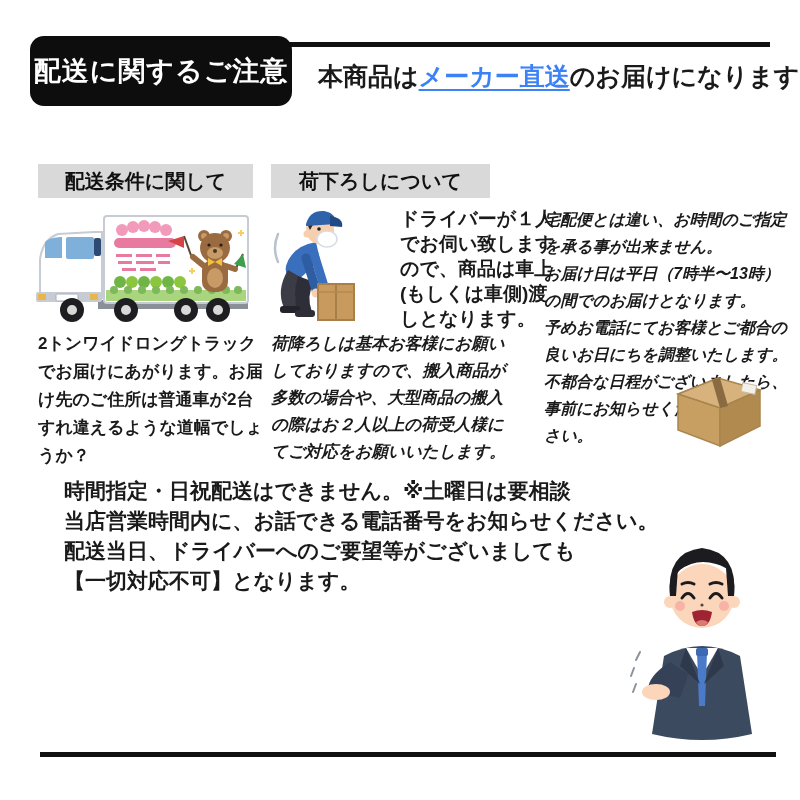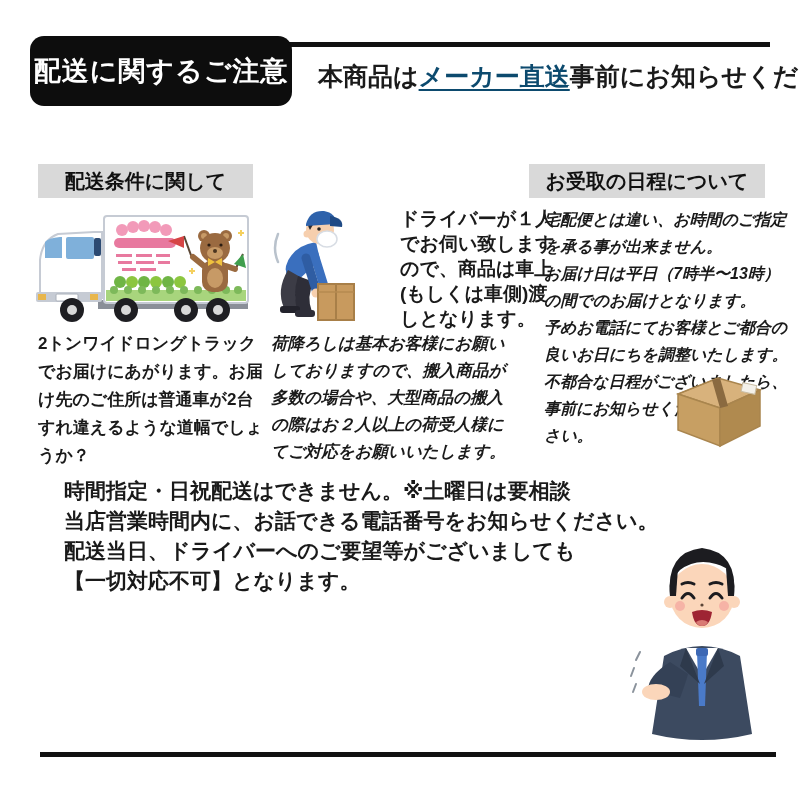--- a/index.html
+++ b/index.html
@@ -18,21 +18,21 @@
   .badge {
     position:absolute; left:30px; top:36px; width:262px; height:70px;
     background:#0d0d0d; border-radius:14px; color:#fff;
     display:flex; align-items:center; justify-content:center;
     font-size:27px; letter-spacing:1px; z-index:2;
   }
   .headline {
     position:absolute; left:318px; top:60px; font-size:25px; white-space:nowrap;
   }
   .headline .hl {
-    color:#0c4a6e; text-decoration:underline; text-underline-offset:4px;
+    color:#3b82f6; text-decoration:underline; text-underline-offset:4px;
   }
   .col-header {
     position:absolute; top:164px; height:34px; background:#d9d9d9;
     display:flex; align-items:center; justify-content:center;
     font-size:20px; color:#111;
   }
   .hdr-1 { left:38px;  width:215px;text-align:center; }
   .hdr-2 { left:271px; width:219px; }
   .hdr-3 { left:529px; width:236px; }
   .pre { white-space:pre-line; }
@@ -71,28 +71,28 @@
 
 <div class="canvas">
 
   <div class="top-rule"></div>
 
   <div class="badge">
     <span>配送に関するご注意</span>
   </div>
 
   <div class="headline">
-    <span>本商品は</span><span class="hl">メーカー直送</span><span>事前にお知らせくだ</span>
+    <span>本商品は</span><span class="hl">メーカー直送</span><span>のお届けになります</span>
   </div>
 
   <div class="col-header hdr-1">
     <span>配送条件に関して</span>
   </div>
-  <div class="col-header hdr-3">
-    <span>お受取の日程について</span>
+  <div class="col-header hdr-2">
+    <span>荷下ろしについて</span>
   </div>
 
   <div class="truck-wrap">
     <svg viewBox="0 0 220 115" aria-hidden="true">
 
       <rect x="66" y="90" width="150" height="9" fill="#8a8f98"></rect>
 
       <rect x="72" y="6" width="144" height="87" rx="3" fill="#ffffff" stroke="#c6cbd4" stroke-width="2"></rect>
 
       <g fill="#f29ab9">

